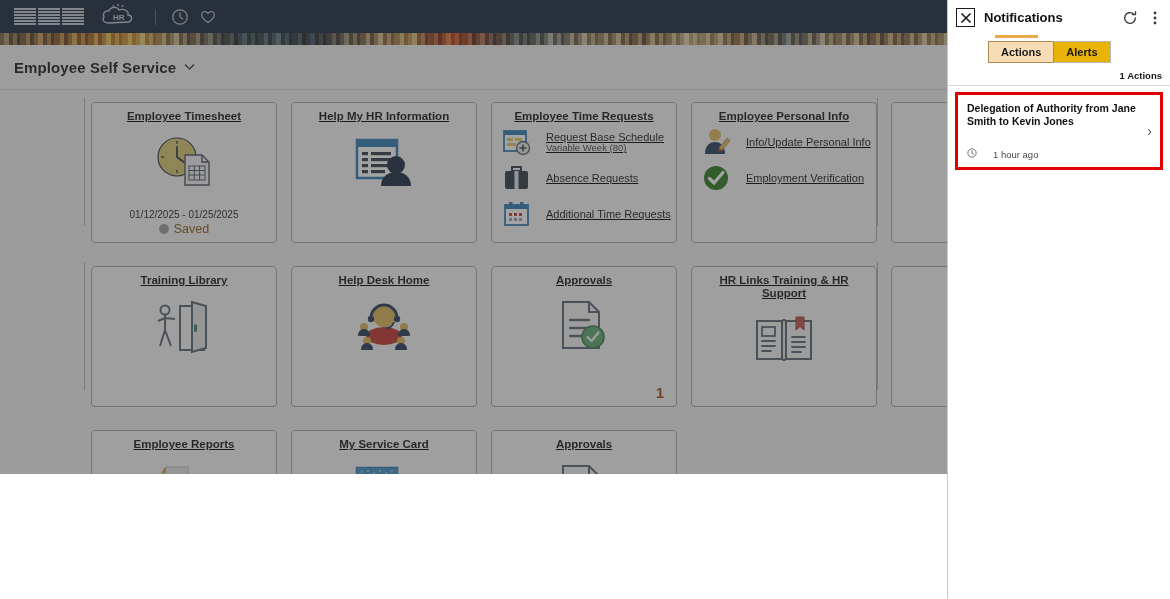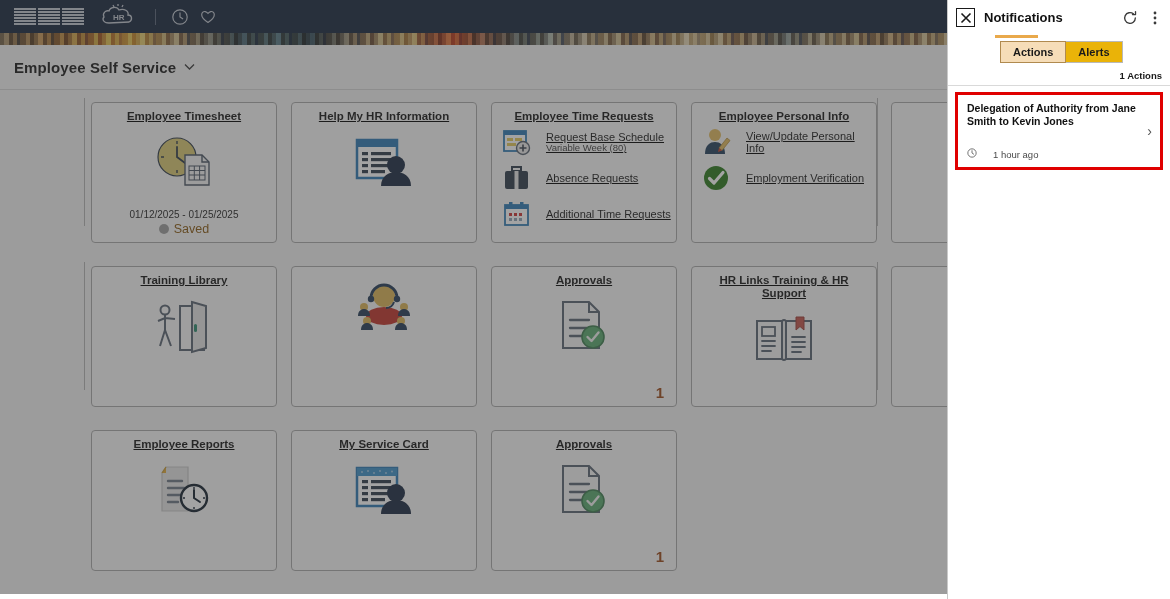--- a/index.html
+++ b/index.html
@@ -12,21 +12,21 @@
   #app {
     position: relative;
     width: 1170px; height: 599px;
     overflow: hidden;
   }
 
   
   .app-area {
     position: absolute;
     left: 0; top: 0;
-    width: 947px; height: 594px;
+    width: 947px; height: 474px;
     background: #f9a8d4;
     overflow: hidden;
   }
 
   
   .topbar {
     position: relative;
     height: 33px;
     background: #17263e;
     display: flex;
@@ -231,21 +231,21 @@
   }
   .hdr-icon { cursor: pointer; line-height: 0; margin-left: 4px; }
 
   .tab-indicator {
     width: 43px; height: 3px;
     background: #e9a94b;
     margin: 2px 0 3px 47px;
   }
   .tab-row {
     display: flex;
-    margin-left: 52px;
+    margin-left: 40px;
     align-items: center;
   }
   .tab {
     height: 22px;
     padding: 0 12px;
     display: flex; align-items: center; justify-content: center;
     font-size: 11px;
     font-weight: bold;
     border: 1px solid #b9b9b9;
     background: #eab308;
@@ -494,21 +494,21 @@
 
             <div class="row-item">
               <span class="row-icon">
                 <svg width="30" height="30" viewBox="0 0 30 30">
                   <circle cx="13" cy="8" r="6" fill="#e0b95f"></circle>
                   <path d="M3 27 C3 18 8 15 13 15 C18 15 23 18 23 27 Z" fill="#24405e"></path>
                   <path d="M17 21 L25 11 L28 13.5 L20 23.5 Z" fill="#e0b95f" stroke="#b08a3a" stroke-width="0.8"></path>
                   <path d="M17 21 L16 25 L20 23.5 Z" fill="#c8402c"></path>
                 </svg>
               </span>
-              <span class="row-text">View/Update Personal Info</span>
+              <span class="row-text">Info/Update Personal Info</span>
             </div>
 
 
             <div class="row-item">
               <span class="row-icon">
                 <svg width="30" height="30" viewBox="0 0 30 30">
                   <circle cx="14" cy="15" r="12" fill="#2c7a1e"></circle>
                   <path d="M7.5 15.5 L12 20 L21 9.5" fill="none" stroke="#fff" stroke-width="3.2" stroke-linecap="round" stroke-linejoin="round"></path>
                 </svg>
               </span>
@@ -531,20 +531,21 @@
                 <path d="M12 17 V32 M5 23 L12 20 L22 21 M7 48 L12 32 L18 48"></path>
               </g>
               <path d="M27 8 H51 V52 H27 Z" fill="none" stroke="#5a6472" stroke-width="2"></path>
               <path d="M39 4 L53 8 V50 L39 54 Z" fill="#e4e4e4" stroke="#5a6472" stroke-width="2"></path>
               <rect x="41" y="26" width="3" height="8" rx="1.5" fill="#2c8a6e"></rect>
             </svg>
           </div>
         </div>
 
         <div class="tile">
+          <div class="tile-title">Help Desk Home</div>
           <div class="tile-body">
             <svg width="62" height="56" viewBox="0 0 62 56">
               <ellipse cx="31" cy="38" rx="18" ry="9" fill="#c0342b"></ellipse>
               <circle cx="31" cy="18" r="11" fill="#dcb455"></circle>
               <path d="M18 20 A13 13 0 0 1 44 20" fill="none" stroke="#243c57" stroke-width="3"></path>
               <circle cx="18" cy="21" r="3.2" fill="#243c57"></circle>
               <circle cx="44" cy="21" r="3.2" fill="#243c57"></circle>
               <path d="M41 24 Q39 30 33 30" fill="none" stroke="#243c57" stroke-width="2"></path>
               <g>
                 <circle cx="11" cy="29" r="4" fill="#dcb455"></circle>

